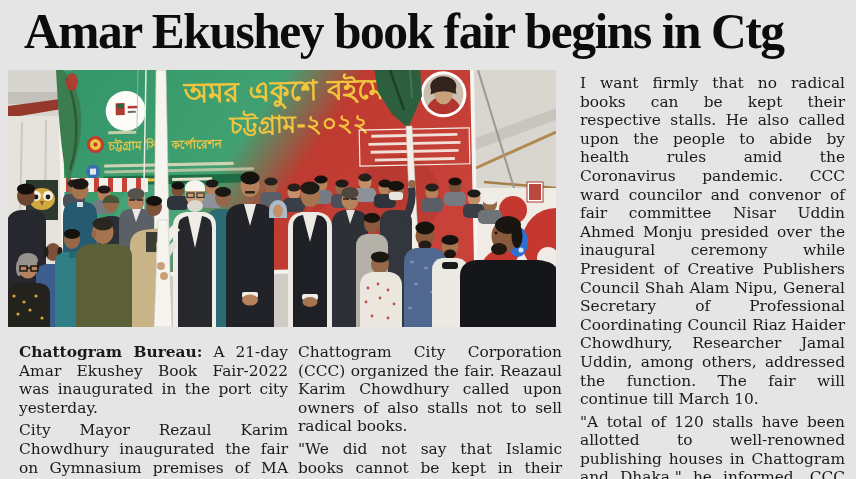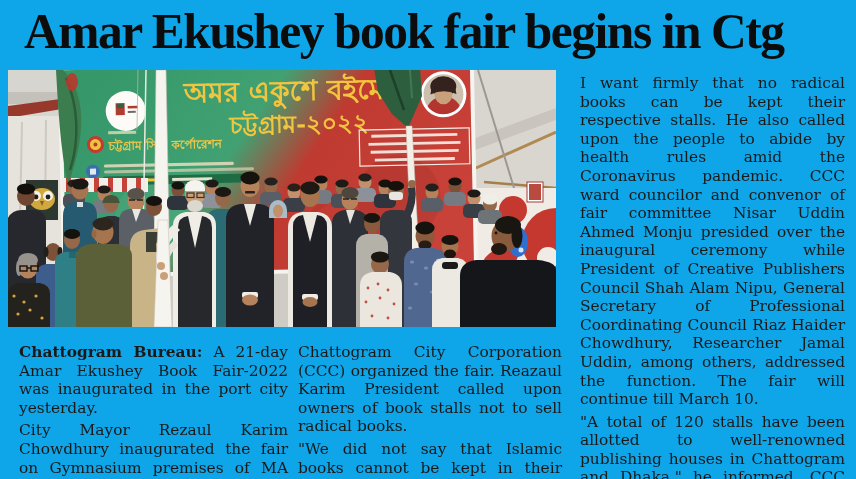--- a/index.html
+++ b/index.html
@@ -1,16 +1,16 @@
 <!DOCTYPE html>
 <html><head>
 <meta charset="utf-8">
 <style>
   html,body{margin:0;padding:0;background:#ffffff;}
-  #stage{position:relative;width:856px;height:479px;background:#0ea5e9;overflow:hidden;
+  #stage{position:relative;width:856px;height:479px;background:#e5e5e5;overflow:hidden;
          font-family:"DejaVu Serif", serif;}
   .headline{position:absolute;left:24px;top:0px;width:832px;margin:0;
     font-family:"Liberation Serif", serif;font-weight:bold;font-size:51px;line-height:62px;
     letter-spacing:-1.5px;white-space:nowrap;color:#0c0c0c;
     transform:scaleX(.97);transform-origin:left top;}
   .photo{position:absolute;left:8px;top:70px;width:548px;height:257px;}
   .col{position:absolute;font-size:15.4px;line-height:18.6px;text-align:justify;
        color:#1a1a1a;overflow:hidden;}
   .col p{margin:4px;}
   #col1{left:15px;top:339px;width:277px;height:140px;}
@@ -439,21 +439,21 @@
       </g>
     </svg>
   </div>
 
   <div class="col" id="col1">
     <p><b class="dateline">Chattogram Bureau:</b><span> A 21-day Amar Ekushey Book Fair-2022 was inaugurated in the port city yesterday.</span></p>
     <p>City Mayor Rezaul Karim Chowdhury inaugurated the fair on Gymnasium premises of MA Aziz Stadium yesterday afternoon.</p>
   </div>
 
   <div class="col" id="col2">
-    <p>Chattogram City Corporation (CCC) organized the fair. Reazaul Karim President called upon owners of book stalls not to sell radical books.</p>
+    <p>Chattogram City Corporation (CCC) organized the fair. Reazaul Karim Chowdhury called upon owners of also stalls not to sell radical books.</p>
     <p>"We did not say that Islamic books cannot be kept in their stalls. Of course, Islamic books can be kept. But</p>
   </div>
 
   <div class="col" id="col3">
     <p>I want firmly that no radical books can be kept their respective stalls. He also called upon the people to abide by health rules amid the Coronavirus pandemic. CCC ward councilor and convenor of fair committee Nisar Uddin Ahmed Monju presided over the inaugural ceremony while President of Creative Publishers Council Shah Alam Nipu, General Secretary of Professional Coordinating Council Riaz Haider Chowdhury, Researcher Jamal Uddin, among others, addressed the function. The fair will continue till March 10.</p>
     <p>"A total of 120 stalls have been allotted to well-renowned publishing houses in Chattogram and Dhaka," he informed. CCC sources said that the fair will be open every day from 3 pm to 9 pm while in weekly holidays from 10 am to 9 pm. The entire fair venue will be under CCTV vigilance.</p>
   </div>
 
 </div>
 

